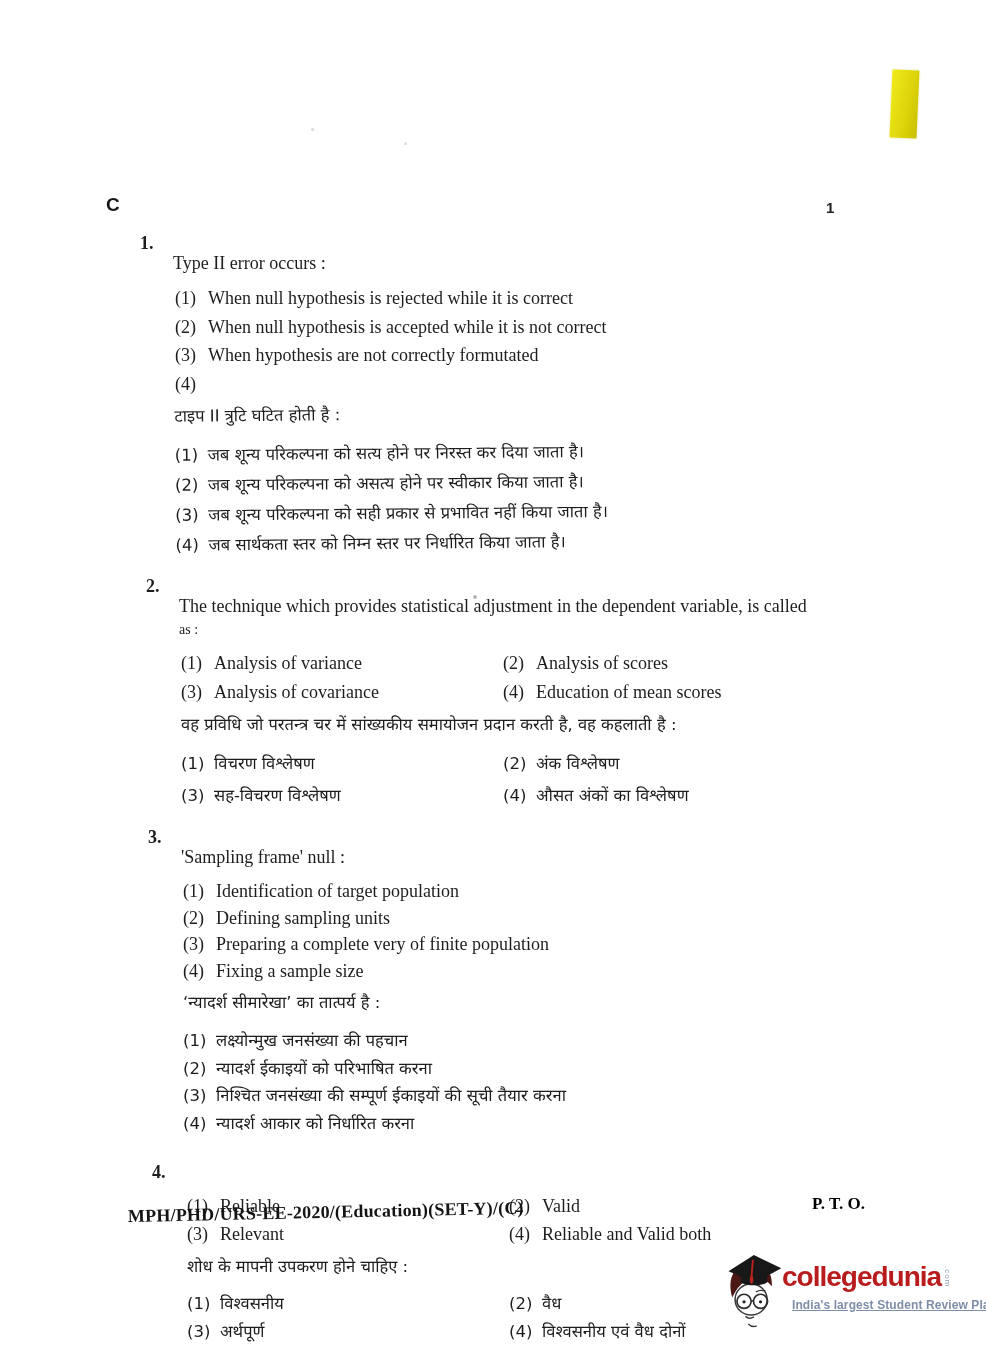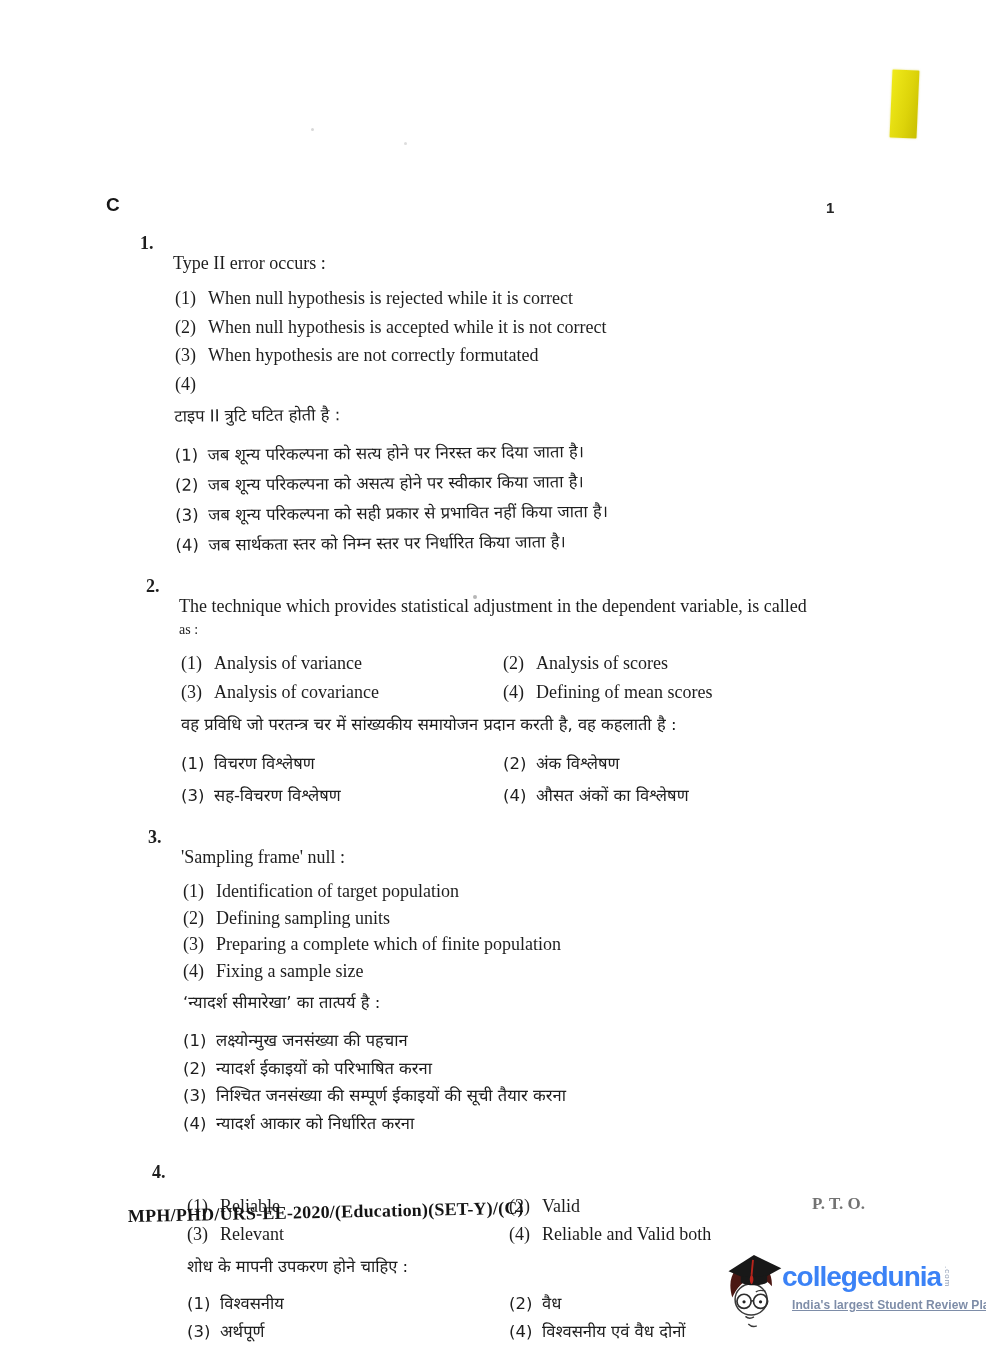--- a/index.html
+++ b/index.html
@@ -40,26 +40,26 @@
   #q1 .hi-block{transform:rotate(-0.5deg);transform-origin:left center;}
   #q2{margin-left:6px;}
   #q3{margin-left:8px;}
   #q4{margin-left:12px;margin-top:24px;}
   #q3 ul.opts-en .opt{line-height:26.5px;}
   #q3 ul.opts.hi .opt{line-height:27.5px;}
   #q4 .opt-grid .opt{line-height:28px;}
   
   .paper-code{position:absolute;left:128px;top:1206px;font-weight:bold;font-size:18px;letter-spacing:.2px;
     transform:rotate(-1.2deg);transform-origin:left center;color:#141414;white-space:nowrap;}
-  .pto{position:absolute;left:812px;top:1194px;font-weight:bold;font-size:17px;color:#737373;}
+  .pto{position:absolute;left:812px;top:1194px;font-weight:bold;font-size:17px;color:#000000;}
   
   .logo{position:absolute;left:716px;top:1244px;width:250px;height:104px;}
   .mascot{position:absolute;left:4px;top:2px;}
   .brand-row{position:absolute;left:66px;top:18px;display:flex;align-items:flex-start;}
-  .brand{font-family:"Liberation Sans",sans-serif;font-weight:bold;font-size:28px;letter-spacing:-1px;line-height:30px;color:#3b82f6;}
+  .brand{font-family:"Liberation Sans",sans-serif;font-weight:bold;font-size:28px;letter-spacing:-1px;line-height:30px;color:#b91c1c;}
   .tld{writing-mode:vertical-rl;font-family:"Liberation Sans",sans-serif;font-size:8px;color:#8d9cb4;margin-left:2px;margin-top:4px;letter-spacing:1px;}
   .tagline{position:absolute;left:76px;top:54px;font-family:"Liberation Sans",sans-serif;font-size:12px;font-weight:bold;color:#7e8da8;white-space:nowrap;letter-spacing:.1px;text-decoration:underline;}
 </style>
 </head>
 <body>
 
 <div class="yellow-strip"></div>
 <div class="speck" id="speck1"></div>
 <div class="speck" id="speck2"></div>
 <div class="speck" id="speck3"></div>
@@ -128,21 +128,21 @@
       <div class="opt">
           <span class="onum">(2)</span>
           <span class="otext">Analysis of scores</span>
         </div>
       <div class="opt">
           <span class="onum">(3)</span>
           <span class="otext">Analysis of covariance</span>
         </div>
       <div class="opt">
           <span class="onum">(4)</span>
-          <span class="otext">Defining of mean scores</span>
+          <span class="otext">Education of mean scores</span>
         </div>
     </div>
     <div class="hi hi-head" lang="hi">वह प्रविधि जो परतन्त्र चर में सांख्यकीय समायोजन प्रदान करती है, वह कहलाती है :</div>
     <div class="opt-grid hi" lang="hi">
       <div class="opt">
           <span class="onum">(1)</span>
           <span class="otext">विचरण विश्लेषण</span>
         </div>
       <div class="opt">
           <span class="onum">(2)</span>
@@ -168,21 +168,21 @@
       <li class="opt">
           <span class="onum">(1)</span>
           <span class="otext">Identification of target population</span>
         </li>
       <li class="opt">
           <span class="onum">(2)</span>
           <span class="otext">Defining sampling units</span>
         </li>
       <li class="opt">
           <span class="onum">(3)</span>
-          <span class="otext">Preparing a complete which of finite population</span>
+          <span class="otext">Preparing a complete very of finite population</span>
         </li>
       <li class="opt">
           <span class="onum">(4)</span>
           <span class="otext">Fixing a sample size</span>
         </li>
     </ul>
     <div class="hi hi-head" lang="hi">‘न्यादर्श सीमारेखा’ का तात्पर्य है :</div>
     <ul class="opts hi" lang="hi">
       <li class="opt">
           <span class="onum">(1)</span>

